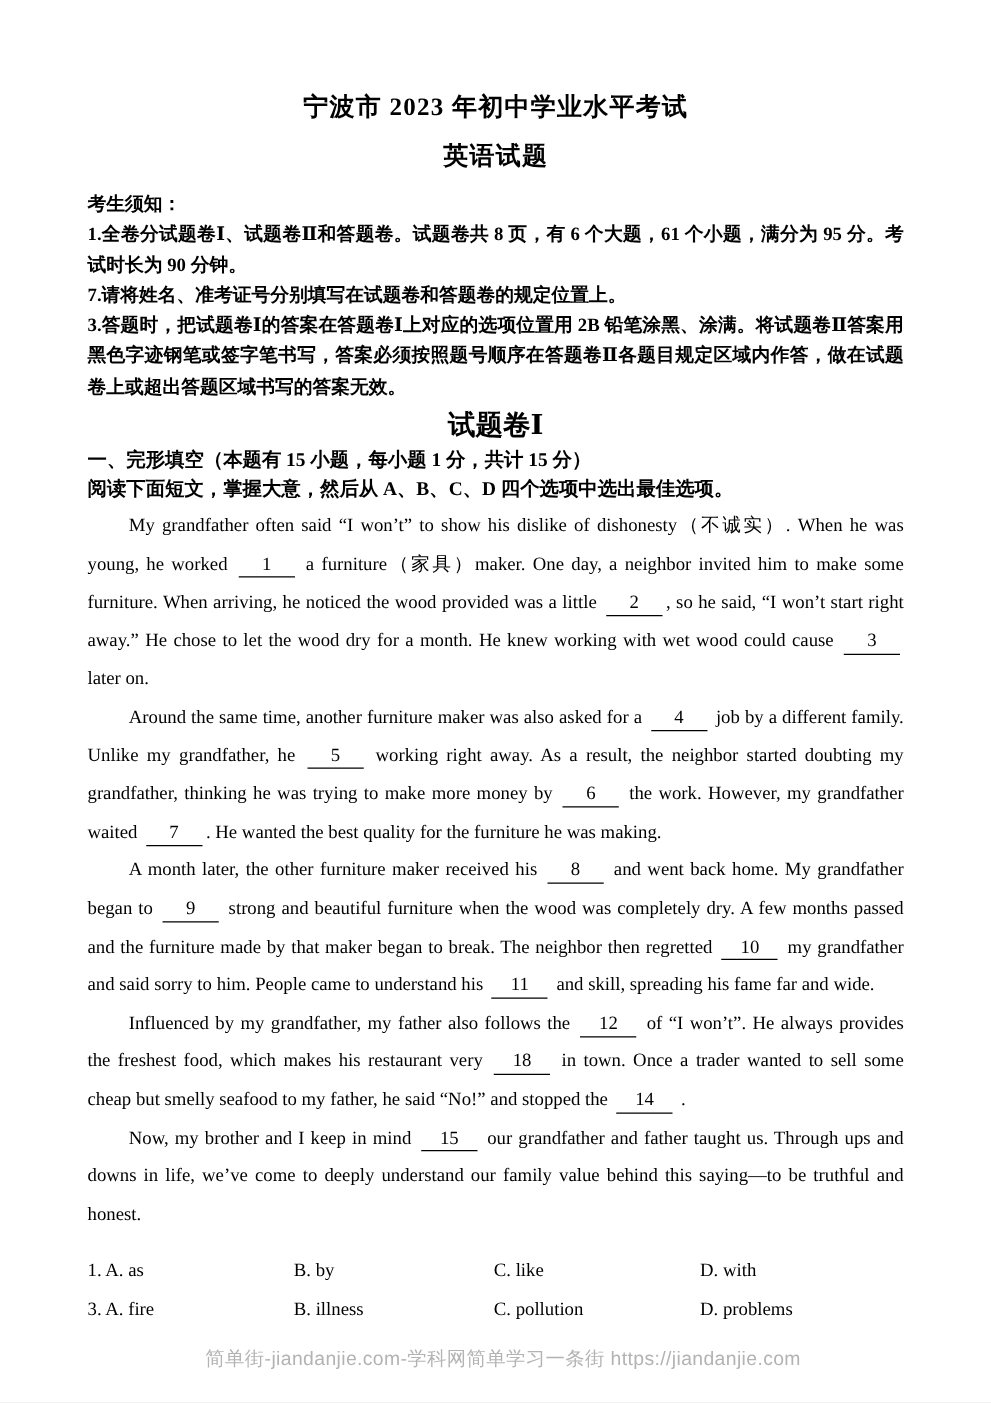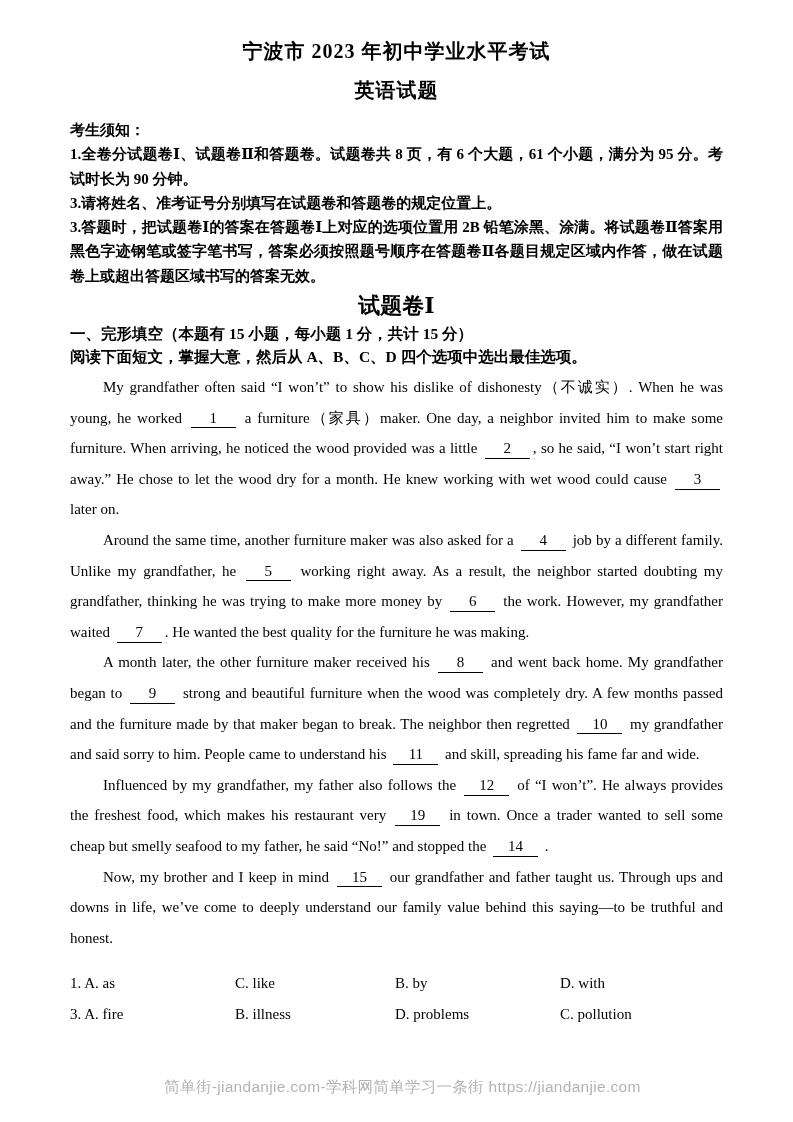--- a/index.html
+++ b/index.html
@@ -2,21 +2,21 @@
 <html lang="zh"><head>
 <meta charset="utf-8">
 <style>
   html,body{margin:0;padding:0;background:#e8e8e8;}
   .page{
     position:relative;
     width:793px;height:1122px;
     margin:0 auto;
     background:#fff;
     box-sizing:border-box;
-    padding:38px 70px 0 70px;
+    padding:72px 70px 0 70px;
     font-family:"Liberation Serif","DejaVu Serif",serif;
     color:#000;
     overflow:hidden;
   }
   .title{
     text-align:center;
     font-size:20px;
     font-weight:bold;
     margin:0 0 12px 0;
     letter-spacing:1px;
@@ -89,47 +89,47 @@
 
 <div class="page">
 
   <h1 class="title">宁波市 2023 年初中学业水平考试</h1>
   <h2 class="subtitle">英语试题</h2>
 
   <div class="notice">
     <p>考生须知：</p>
     <div>
         <p>1.全卷分试题卷Ⅰ、试题卷Ⅱ和答题卷。试题卷共 8 页，有 6 个大题，61 个小题，满分为 95 分。考试时长为 90 分钟。</p>
-        <p>3.请将姓名、准考证号分别填写在试题卷和答题卷的规定位置上。</p>
+        <p>7.请将姓名、准考证号分别填写在试题卷和答题卷的规定位置上。</p>
         <p>3.答题时，把试题卷Ⅰ的答案在答题卷Ⅰ上对应的选项位置用 2B 铅笔涂黑、涂满。将试题卷Ⅱ答案用黑色字迹钢笔或签字笔书写，答案必须按照题号顺序在答题卷Ⅱ各题目规定区域内作答，做在试题卷上或超出答题区域书写的答案无效。</p>
       </div>
   </div>
 
   <div class="paper-label">试题卷Ⅰ</div>
   <div class="part-heading">一、完形填空（本题有 15 小题，每小题 1 分，共计 15 分）</div>
   <div class="instruction">阅读下面短文，掌握大意，然后从 A、B、C、D 四个选项中选出最佳选项。</div>
 
   <div class="passage">
       <p class="para">My grandfather often said “I won’t” to show his dislike of dishonesty（不诚实）. When he was young, he worked <span class="blank">1</span> a furniture（家具）maker. One day, a neighbor invited him to make some furniture. When arriving, he noticed the wood provided was a little <span class="blank">2</span>, so he said, “I won’t start right away.” He chose to let the wood dry for a month. He knew working with wet wood could cause <span class="blank">3</span> later on.</p>
       <p class="para">Around the same time, another furniture maker was also asked for a <span class="blank">4</span> job by a different family. Unlike my grandfather, he <span class="blank">5</span> working right away. As a result, the neighbor started doubting my grandfather, thinking he was trying to make more money by <span class="blank">6</span> the work. However, my grandfather waited <span class="blank">7</span>. He wanted the best quality for the furniture he was making.</p>
       <p class="para">A month later, the other furniture maker received his <span class="blank">8</span> and went back home. My grandfather began to <span class="blank">9</span> strong and beautiful furniture when the wood was completely dry. A few months passed and the furniture made by that maker began to break. The neighbor then regretted <span class="blank">10</span> my grandfather and said sorry to him. People came to understand his <span class="blank">11</span> and skill, spreading his fame far and wide.</p>
-      <p class="para">Influenced by my grandfather, my father also follows the <span class="blank">12</span> of “I won’t”. He always provides the freshest food, which makes his restaurant very <span class="blank">19</span> in town. Once a trader wanted to sell some cheap but smelly seafood to my father, he said “No!” and stopped the <span class="blank">14</span> .</p>
+      <p class="para">Influenced by my grandfather, my father also follows the <span class="blank">12</span> of “I won’t”. He always provides the freshest food, which makes his restaurant very <span class="blank">18</span> in town. Once a trader wanted to sell some cheap but smelly seafood to my father, he said “No!” and stopped the <span class="blank">14</span> .</p>
       <p class="para">Now, my brother and I keep in mind <span class="blank">15</span> our grandfather and father taught us. Through ups and downs in life, we’ve come to deeply understand our family value behind this saying—to be truthful and honest.</p>
     </div>
 
   <div class="options">
       <div class="opt-row">
         <span class="opt-cell">1. A. as</span>
+        <span class="opt-cell">B. by</span>
         <span class="opt-cell">C. like</span>
-        <span class="opt-cell">B. by</span>
         <span class="opt-cell">D. with</span>
       </div>
       <div class="opt-row">
         <span class="opt-cell">3. A. fire</span>
         <span class="opt-cell">B. illness</span>
+        <span class="opt-cell">C. pollution</span>
         <span class="opt-cell">D. problems</span>
-        <span class="opt-cell">C. pollution</span>
       </div>
     </div>
 
   <div class="footer">简单街-jiandanjie.com-学科网简单学习一条街 https://jiandanjie.com</div>
 
 </div>
 
 </body></html>

